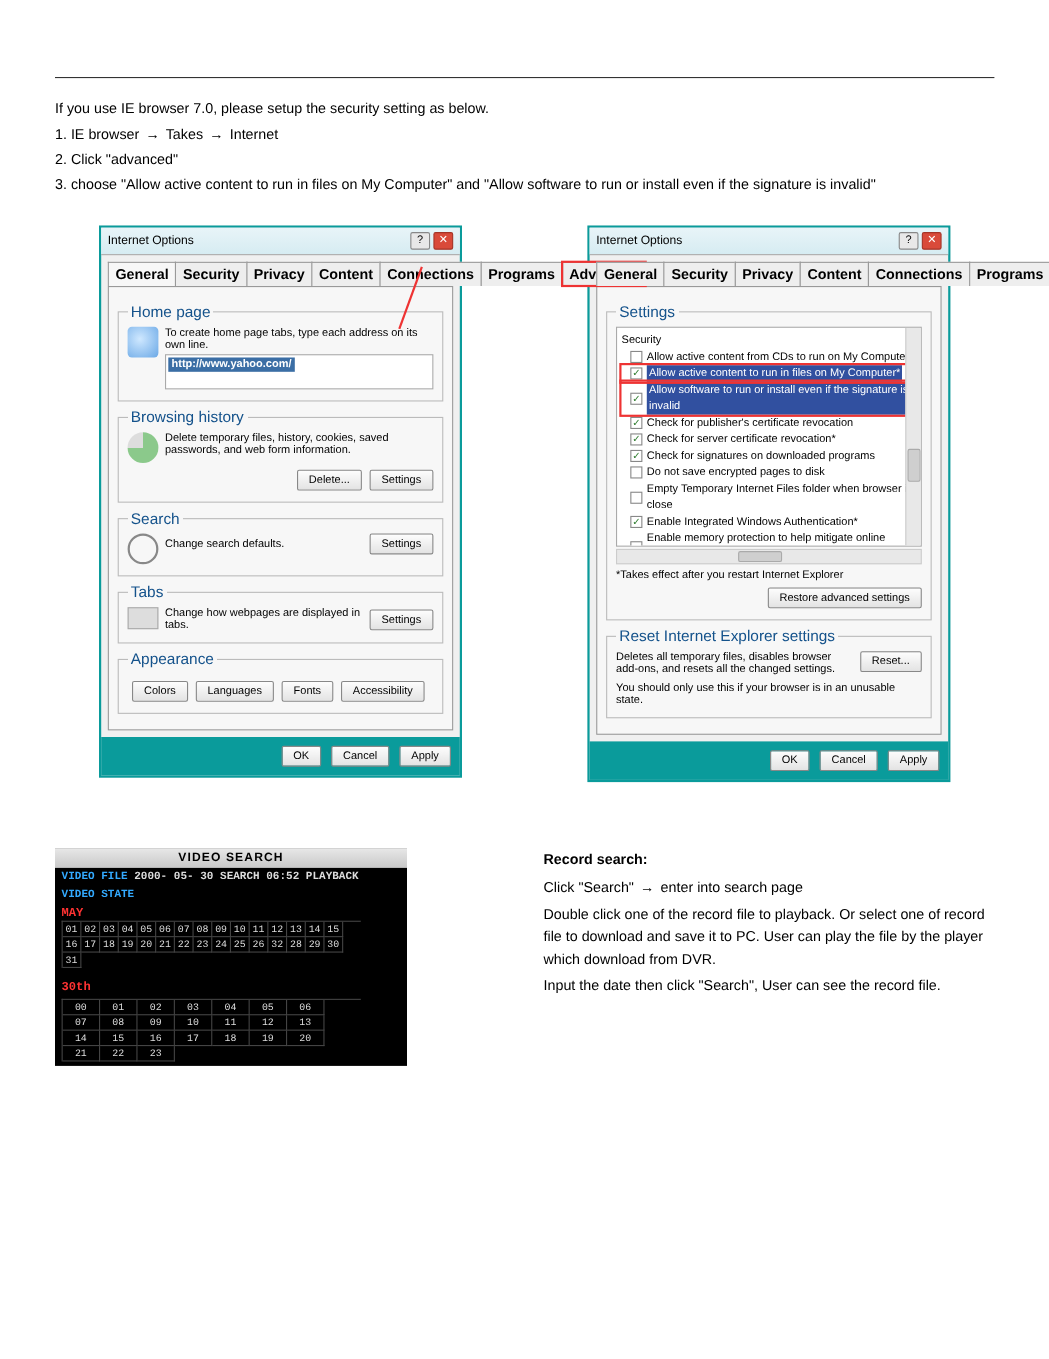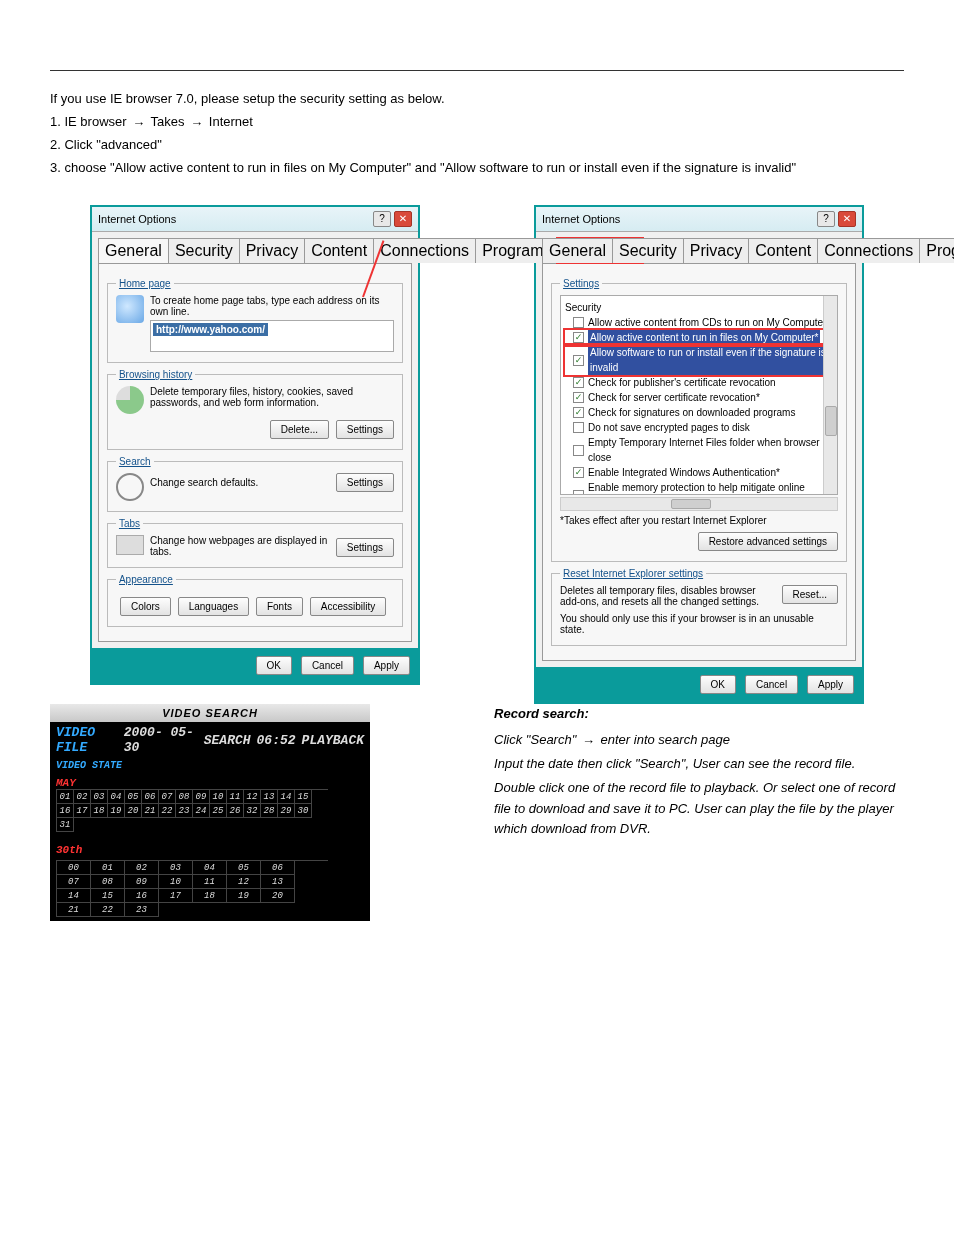--- a/index.html
+++ b/index.html
@@ -49,39 +49,40 @@
   .title-btn.close { background: #d94a3a; color: #fff; border-color: #a53427; }
   .tabs {
     display: flex;
     margin: 6px 6px 0 6px;
   }
   .tab {
     padding: 3px 6px;
     border: 1px solid #999;
     border-bottom: none;
     background: #eee;
-    font-size: 16px;
+    font-size: 13px;
     margin-right: -1px;
     position: relative;
+    font-weight: bold;
   }
   .tab.active { background: #f7f7f7; z-index: 2; }
   .tab.highlight { outline: 2px solid #e33; outline-offset: -1px; }
   .dialog-body {
     border: 1px solid #999;
     margin: 0 6px 6px 6px;
     padding: 8px;
     background: #f7f7f7;
   }
   fieldset {
     border: 1px solid #bbb;
     margin: 6px 0;
     padding: 6px 8px 10px 8px;
     font-size: 10px;
   }
-  legend { padding: 0 3px; color: #14528b; font-size: 10px; text-decoration: underline; }
+  legend { padding: 0 3px; color: #14528b; font-size: 14px; }
   .hp-row { display:flex; gap:6px; align-items:flex-start; }
   .hp-icon {
     width:28px; height:28px; flex-shrink:0;
     background: radial-gradient(circle at 40% 40%, #cfe8ff, #6aa8e6);
     border-radius: 4px;
   }
   .hp-text { flex:1; }
   .addr-box {
     width: 100%; height: 32px;
     border: 1px solid #aaa; background: #fff;
@@ -139,40 +140,40 @@
   .tree-row { display:flex; align-items:center; gap:4px; padding-left: 8px; }
   .tree-row.bold { font-weight: normal; padding-left:0; color:#000; }
   .cb { width:11px; height:11px; border:1px solid #888; background:#fff; font-size:9px; line-height:9px; text-align:center; color:#2a7a2a; flex-shrink:0; }
   .red-box { outline: 2px solid #e33; }
   .footnote { font-size: 10px; margin-top: 4px; }
   .reset-body { font-size:10px; display:flex; justify-content:space-between; align-items:flex-start; gap:8px; margin-bottom:6px; }
   .hscroll { height:14px; background:#e8e8e8; border:1px solid #ccc; margin-top:2px; position:relative; }
   .hthumb { position:absolute; top:1px; height:10px; left:40%; width:40px; background:#cfcfcf; border:1px solid #aaa; border-radius:2px; }
 
   
-  .section2-row { display:flex; justify-content: space-between; align-items:flex-start;font-style:italic; }
+  .section2-row { display:flex; justify-content: space-between; margin-top: 60px; align-items:flex-start; }
   .video-panel {
     background: #000;
     color: #ddd;
     width: 320px;
     font-family: "Courier New", monospace;
     font-size: 11px;
     padding: 0;
   }
   .vp-title {
     text-align: center;
     background: linear-gradient(#e8e8e8,#c8c8c8);
     color: #000;
     font-weight: bold;
     letter-spacing: 1px;
     padding: 3px 0;
     font-family: Arial, sans-serif;
     font-size: 11px;
   }
-  .vp-row { display:flex; align-items:center; padding: 3px 6px; gap: 6px; font-weight:bold; font-size:13px; }
+  .vp-row { display:flex; align-items:center; padding: 3px 6px; gap: 6px; font-weight:bold; font-size:10px; }
   .vp-lbl { color: #33aaff; }
   .vp-lbl-state { color:#33aaff; font-weight:bold; font-size:10px; padding: 2px 6px 6px 6px; }
   .vp-grid-wrap { padding: 0 6px 4px 6px; }
   .vp-month { color:#ff3333; font-weight:bold; display:inline-block; width:30px; vertical-align:top; }
   .vp-day { color:#ff3333; font-weight:bold; display:inline-block; width:30px; vertical-align:top; }
   .cal-grid { display:inline-flex; flex-wrap:wrap; width: 272px; border-top:1px solid #444; border-left:1px solid #444; }
   .cal-cell { width:17px; height:14px; border-right:1px solid #444; border-bottom:1px solid #444; text-align:center; font-size:9px; line-height:14px; color:#ddd; }
   .hr-grid { display:inline-flex; flex-wrap:wrap; width: 272px; border-top:1px solid #444; border-left:1px solid #444; margin-top:4px;}
   .hr-cell { width:34px; height:14px; border-right:1px solid #444; border-bottom:1px solid #444; text-align:center; font-size:9px; line-height:14px; color:#ddd; }
   .vp-hint { color: #2ae02a; font-size:10px; padding: 6px 6px 2px 6px; display:flex; align-items:center; gap:6px; letter-spacing:0.5px; }
@@ -254,21 +255,21 @@
                 <span>Change search defaults.</span>
                 <span class="btn">Settings</span>
               </div>
             </div>
           </fieldset>
 
           <fieldset>
             <legend>Tabs</legend>
             <div class="hp-row">
               <div class="tabs-icon"></div>
-              <div class="hp-text" style="display:flex;justify-content:space-between;align-items:flex-end;width:100%;">
+              <div class="hp-text" style="display:flex;justify-content:space-between;align-items:center;width:100%;">
                 <span>Change how webpages are displayed in tabs.</span>
                 <span class="btn">Settings</span>
               </div>
             </div>
           </fieldset>
 
           <fieldset>
             <legend>Appearance</legend>
             <div class="btn-row" style="text-align:left;">
               <span class="btn">Colors</span>
@@ -463,17 +464,17 @@
       </div>
     </div>
 
     <div class="right-instr">
       <div style="font-weight:bold; margin-bottom:6px;">Record search:</div>
       <div>
         <span>Click "Search"</span>
         <span class="arrow">→</span>
         <span>enter into search page</span>
       </div>
+      <div style="margin-top:4px;">Double click one of the record file to playback. Or select one of record file to download and save it to PC. User can play the file by the player which download from DVR.</div>
       <div style="margin-top:4px;">Input the date then click "Search", User can see the record file.</div>
-      <div style="margin-top:4px;">Double click one of the record file to playback. Or select one of record file to download and save it to PC. User can play the file by the player which download from DVR.</div>
     </div>
   </div>
 </div>
 
 </body></html>

